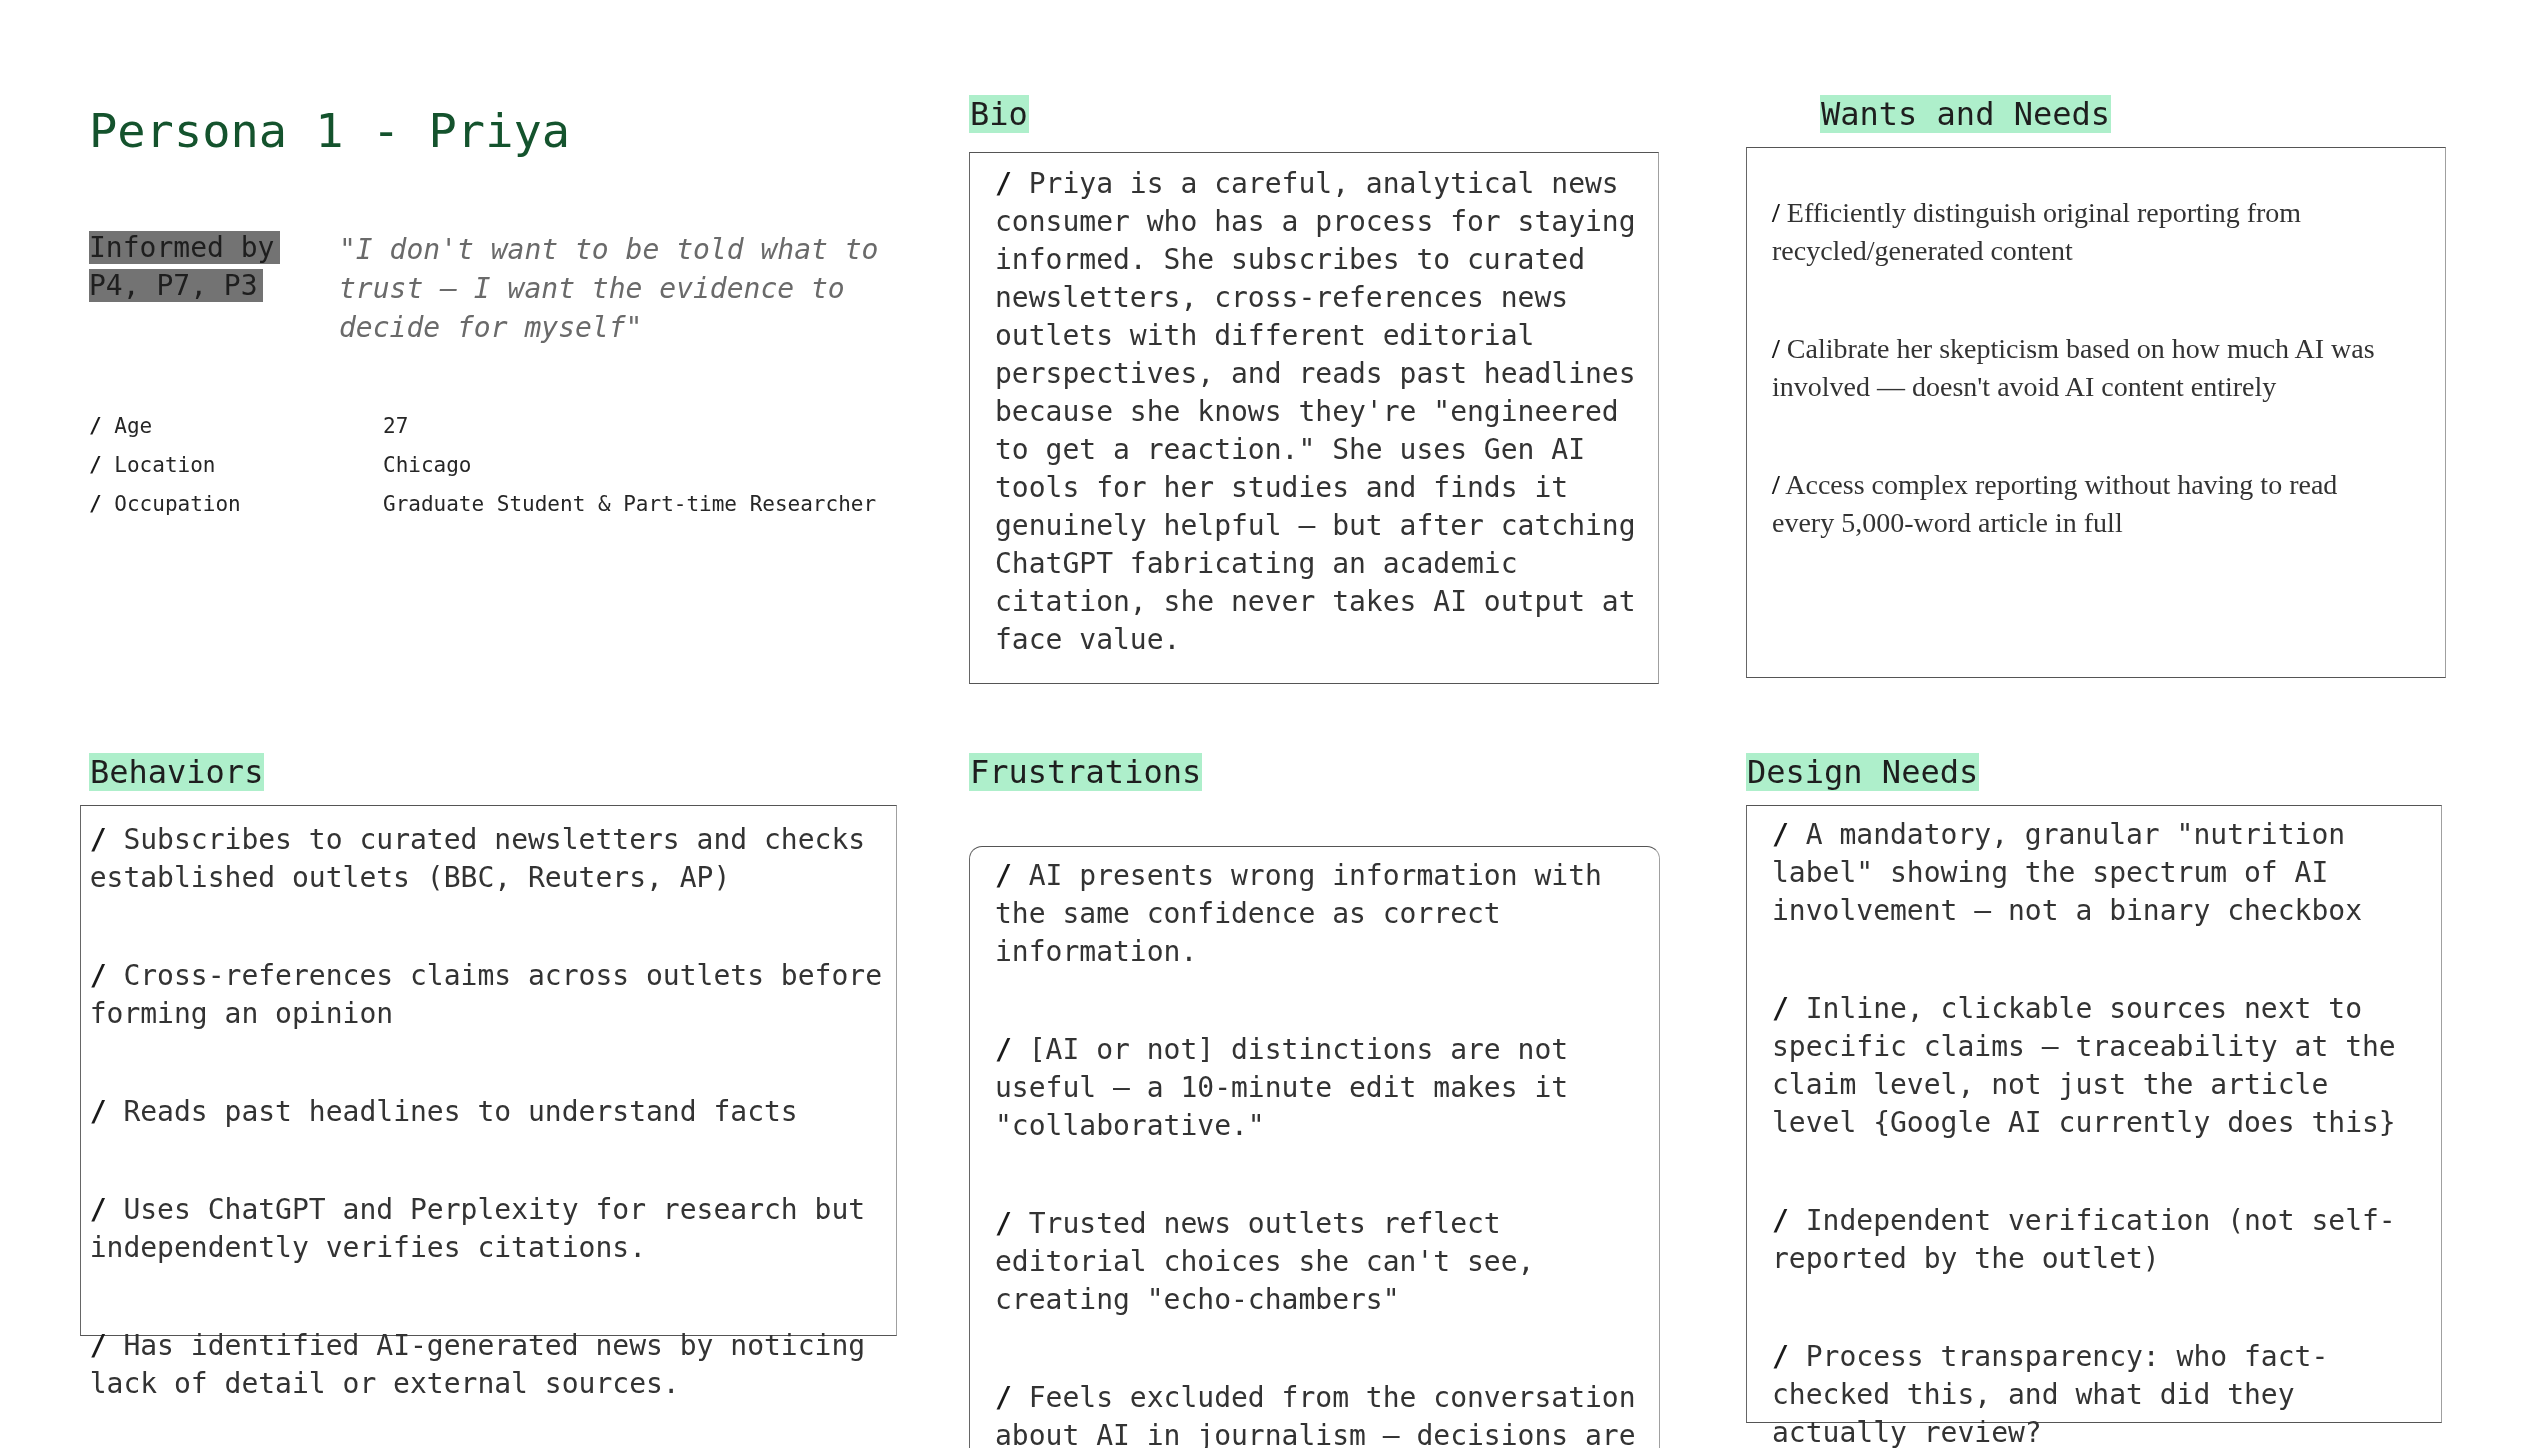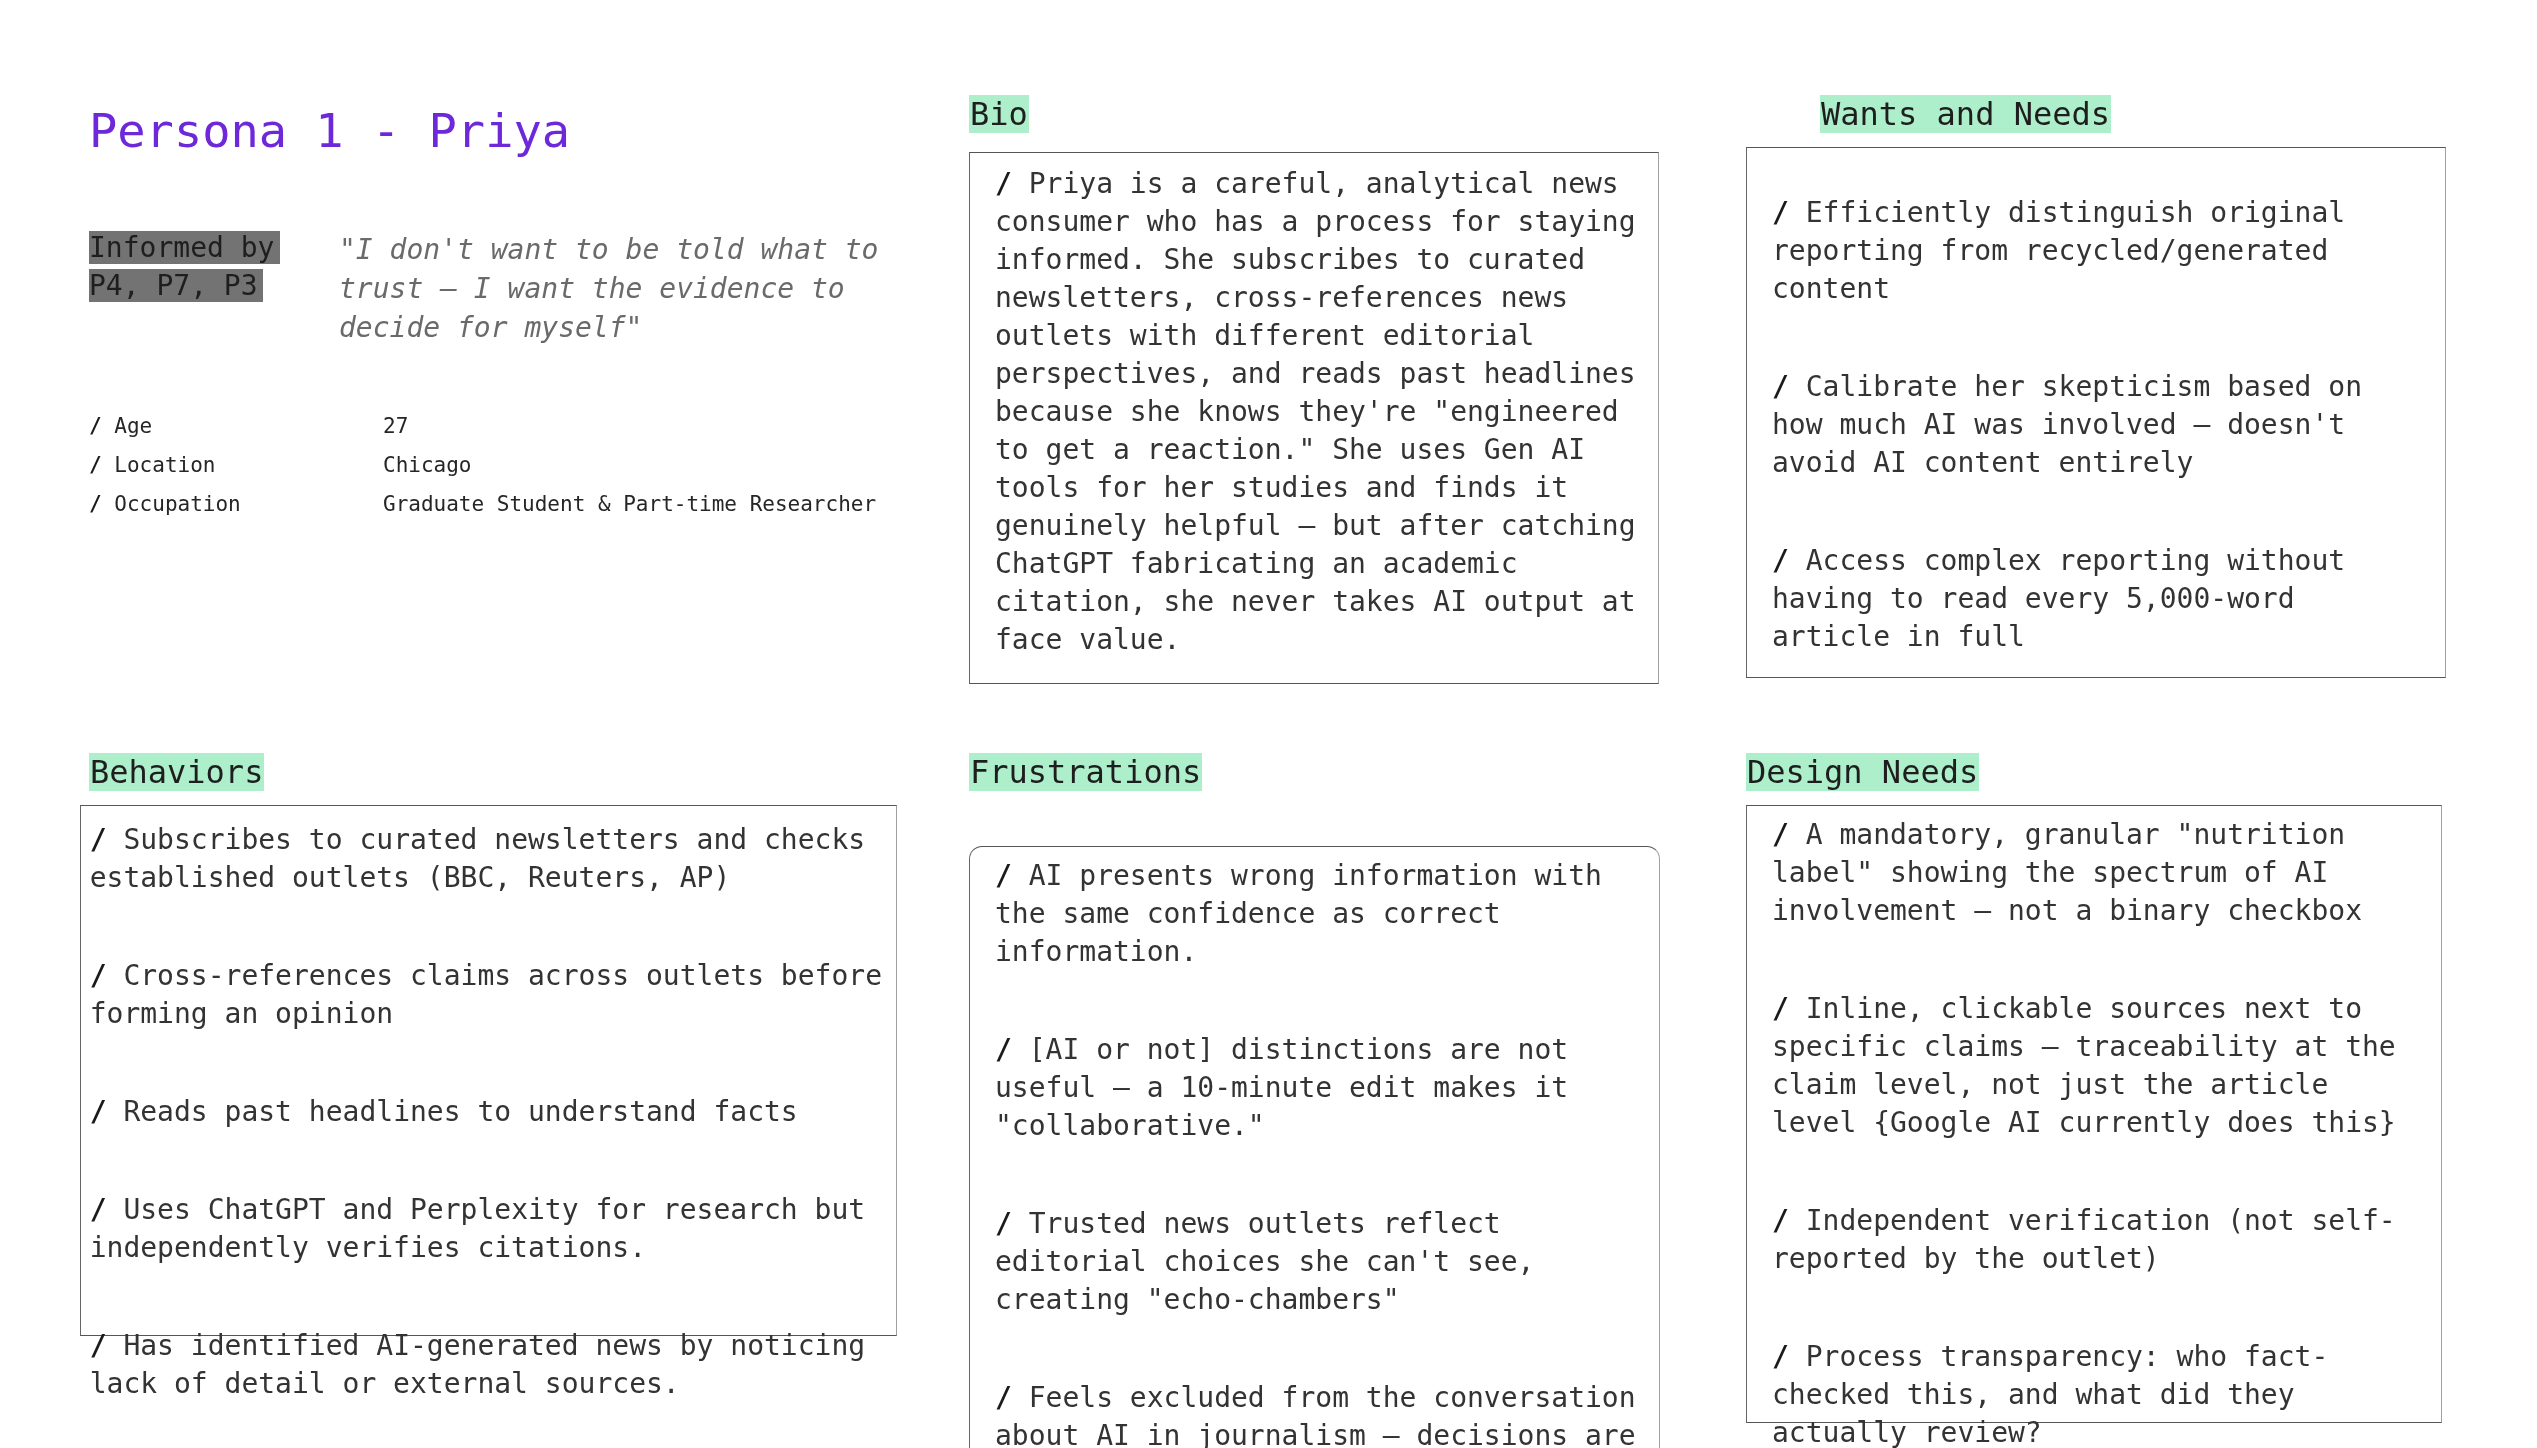--- a/index.html
+++ b/index.html
@@ -4,21 +4,21 @@
 <style>
   html, body { margin: 0; padding: 0; background: #ffffff; }
   body {
     width: 2538px; height: 1449px; position: relative; overflow: hidden;
     font-family: "DejaVu Sans Mono", "Liberation Mono", monospace;
     color: #333333;
   }
   .abs { position: absolute; }
   .title {
     left: 89px; top: 97px; font-size: 47px; line-height: 68px;
-    color: #6d28d9; letter-spacing: 0px; white-space: nowrap;
+    color: #14532d; letter-spacing: 0px; white-space: nowrap;
   }
   .hl {
     background: #737373; color: #1e1e1e; font-size: 28px; line-height: 38px;
     display: inline; box-decoration-break: clone; -webkit-box-decoration-break: clone;
   }
   .informed { left: 89px; top: 229px; width: 208px; font-size: 28px; line-height: 38px; }
   .informed .hl { padding-right: 5.8px; }
   .quote {
     left: 339px; top: 230px; width: 562px; font-size: 28px; line-height: 39px;
     font-style: italic; color: #6a6a6a;
@@ -67,21 +67,21 @@
 <div class="abs label" style="left:969px; top:95px;">
   <span>Bio</span>
 </div>
 <div class="abs box" style="left:969px; top:152px; width:690px; height:532px; padding:11.6px 19.4px 0 25px;">
   <p><span class="slash">/</span> <span>Priya is a careful, analytical news consumer who has a process for staying informed. She subscribes to curated newsletters, cross-references news outlets with different editorial perspectives, and reads past headlines because she knows they're "engineered to get a reaction." She uses Gen AI tools for her studies and finds it genuinely helpful — but after catching ChatGPT fabricating an academic citation, she never takes AI output at face value.</span></p>
 </div>
 
 <div class="abs label" style="left:1820px; top:95px;">
   <span>Wants and Needs</span>
 </div>
-<div class="abs box" style="left:1746px; top:147px; width:700px; height:531px; padding:46px 39px 0 25px;">
+<div class="abs box" style="left:1746px; top:147px; width:700px; height:531px; padding:46px 39px 0 25px;font-family:Liberation Serif, serif;">
   <p><span class="slash">/</span> <span>Efficiently distinguish original reporting from recycled/generated content</span></p>
   <p><span class="slash">/</span> <span>Calibrate her skepticism based on how much AI was involved — doesn't avoid AI content entirely</span></p>
   <p><span class="slash">/</span> <span>Access complex reporting without having to read every 5,000-word article in full</span></p>
 </div>
 
 <div class="abs label" style="left:89px; top:753px;">
   <span>Behaviors</span>
 </div>
 <div class="abs box" style="left:80px; top:805px; width:817px; height:531px; padding:14.5px 9.7px 0 8.7px;">
   <p><span class="slash">/</span> <span>Subscribes to curated newsletters and checks established outlets (BBC, Reuters, AP)</span></p>

